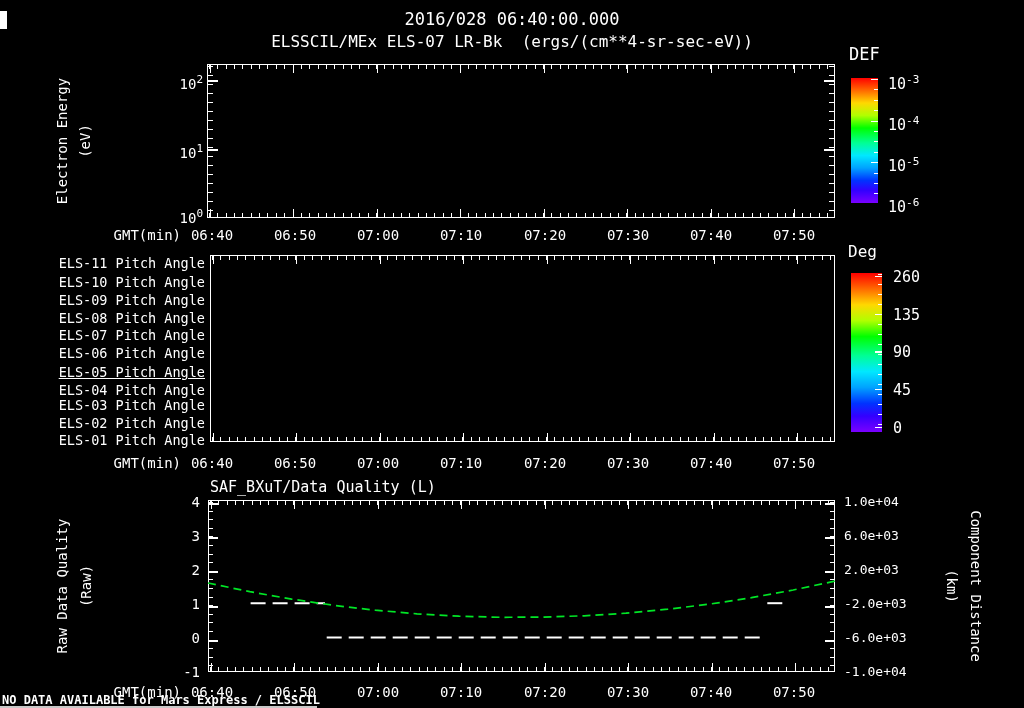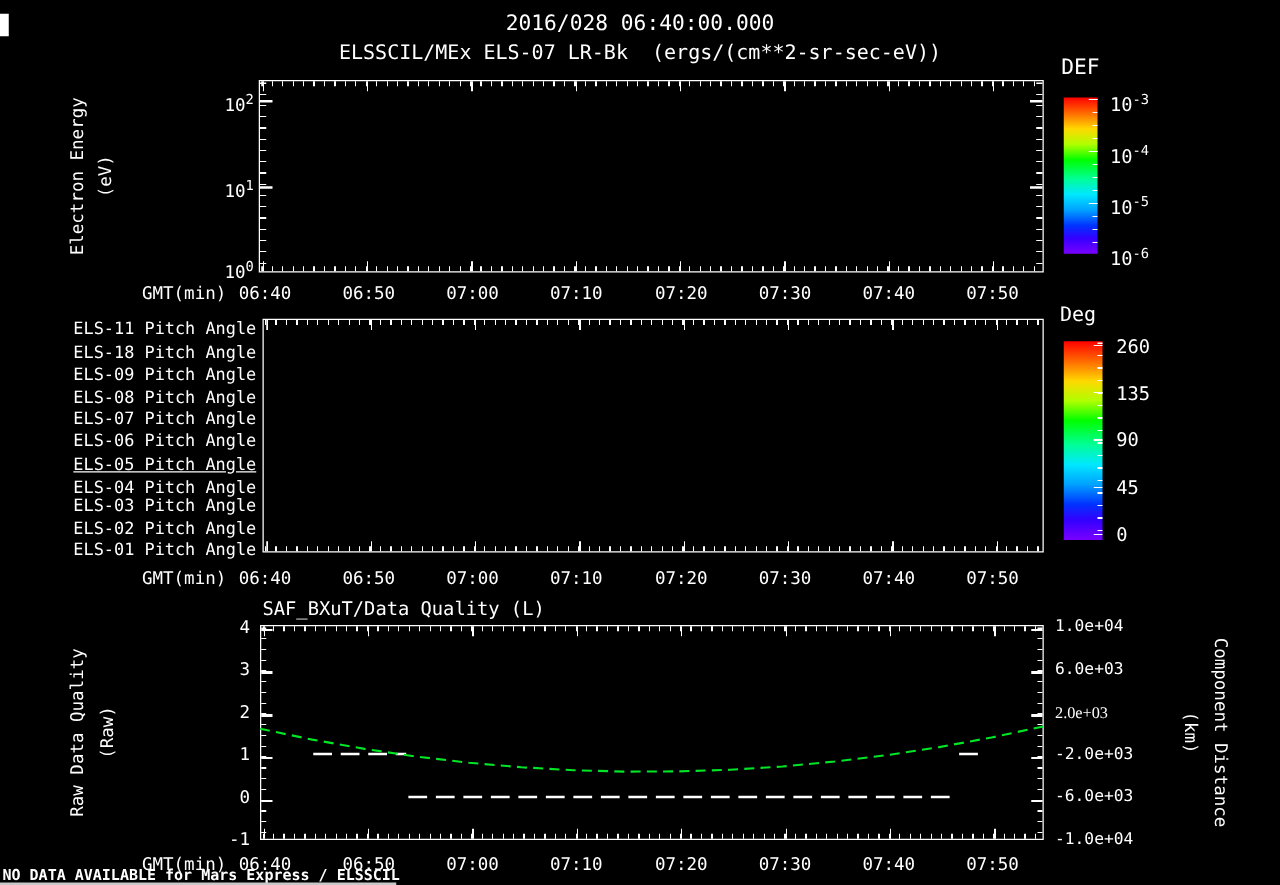--- a/index.html
+++ b/index.html
@@ -42,21 +42,21 @@
   .els{position:absolute;left:30px;width:175px;text-align:right;font-size:13.5px;line-height:16px;white-space:pre;}
 </style>
 </head>
 <body>
 
 <div id="screen">
 
   <div class="abs" style="left:0;top:11px;width:7px;height:18px;background:#fff;"></div>
 
   <div class="ttl" style="top:9px;font-size:17px;">2016/028 06:40:00.000</div>
-  <div class="ttl" style="top:32px;font-size:16px;">ELSSCIL/MEx ELS-07 LR-Bk  (ergs/(cm**2-sr-sec-eV))</div>
+  <div class="ttl" style="top:32px;font-size:16px;">ELSSCIL/MEx ELS-07 LR-Bk  (ergs/(cm**4-sr-sec-eV))</div>
 
   <div class="vlabel rotccw" style="left:-88px;top:132px;">Electron Energy</div>
   <div class="vlabel rotccw" style="left:-65px;top:132px;">(eV)</div>
 
   <span class="lbl rlbl" style="left:140px;top:71px;width:63px;"><span>10</span><sup>2</sup></span>
   <span class="lbl rlbl" style="left:140px;top:140px;width:63px;"><span>10</span><sup>1</sup></span>
   <span class="lbl rlbl" style="left:140px;top:205px;width:63px;"><span>10</span><sup>0</sup></span>
 
   <div class="frame" style="left:207px;top:64px;width:628px;height:154px;">
     <div class="tk txmt"></div>
@@ -86,21 +86,21 @@
   <span class="lbl clbl" style="left:177px;top:226px;width:70px;">06:40</span>
   <span class="lbl clbl" style="left:260px;top:226px;width:70px;">06:50</span>
   <span class="lbl clbl" style="left:343px;top:226px;width:70px;">07:00</span>
   <span class="lbl clbl" style="left:426px;top:226px;width:70px;">07:10</span>
   <span class="lbl clbl" style="left:510px;top:226px;width:70px;">07:20</span>
   <span class="lbl clbl" style="left:593px;top:226px;width:70px;">07:30</span>
   <span class="lbl clbl" style="left:676px;top:226px;width:70px;">07:40</span>
   <span class="lbl clbl" style="left:759px;top:226px;width:70px;">07:50</span>
 
   <div class="els" style="top:255px;">ELS-11 Pitch Angle</div>
-  <div class="els" style="top:274px;">ELS-18 Pitch Angle</div>
+  <div class="els" style="top:274px;">ELS-10 Pitch Angle</div>
   <div class="els" style="top:292px;">ELS-09 Pitch Angle</div>
   <div class="els" style="top:310px;">ELS-08 Pitch Angle</div>
   <div class="els" style="top:327px;">ELS-07 Pitch Angle</div>
   <div class="els" style="top:345px;">ELS-06 Pitch Angle</div>
   <div class="els" style="top:364px;text-decoration:underline;">ELS-05 Pitch Angle</div>
   <div class="els" style="top:382px;">ELS-04 Pitch Angle</div>
   <div class="els" style="top:397px;">ELS-03 Pitch Angle</div>
   <div class="els" style="top:415px;">ELS-02 Pitch Angle</div>
   <div class="els" style="top:432px;">ELS-01 Pitch Angle</div>
 
@@ -158,21 +158,21 @@
 
   <svg class="abs" style="left:208px;top:500px;" width="627" height="172">
       <line x1="42.6" x2="117.0" y1="103.2" y2="103.2" stroke="#ffffff" stroke-width="2" stroke-dasharray="15 7"></line>
       <line x1="118.7" x2="556.8" y1="137.6" y2="137.6" stroke="#ffffff" stroke-width="2" stroke-dasharray="15 7"></line>
       <line x1="559.3" x2="580.2" y1="103.2" y2="103.2" stroke="#ffffff" stroke-width="2" stroke-dasharray="15 7"></line>
       <path d="M0.0 83.0L41.8 91.7L83.6 99.1L125.4 105.3L167.2 110.2L209.0 113.8L250.8 116.2L292.6 117.3L334.4 117.1L376.2 115.8L418.0 113.2L459.8 109.2L501.6 104.1L543.4 97.7L585.2 90.0L627.0 81.1" fill="none" stroke="#00e626" stroke-width="1.7" stroke-dasharray="8 5"></path>
     </svg>
 
   <span class="lbl llbl" style="left:844px;top:493px;font-size:13px;">1.0e+04</span>
   <span class="lbl llbl" style="left:844px;top:527px;font-size:13px;">6.0e+03</span>
-  <span class="lbl llbl" style="left:844px;top:561px;font-size:13px;font-family:Liberation Serif, serif;">2.0e+03</span>
+  <span class="lbl llbl" style="left:844px;top:561px;font-size:13px;">2.0e+03</span>
   <span class="lbl llbl" style="left:844px;top:595px;font-size:13px;">-2.0e+03</span>
   <span class="lbl llbl" style="left:844px;top:629px;font-size:13px;">-6.0e+03</span>
   <span class="lbl llbl" style="left:844px;top:663px;font-size:13px;">-1.0e+04</span>
 
   <div class="vlabel rotcw" style="left:802px;top:577px;">(km)</div>
   <div class="vlabel rotcw" style="left:826px;top:577px;">Component Distance</div>
 
   <span class="lbl rlbl" style="left:95px;top:683px;width:86px;">GMT(min)</span>
   <span class="lbl clbl" style="left:177px;top:683px;width:70px;">06:40</span>
   <span class="lbl clbl" style="left:260px;top:683px;width:70px;">06:50</span>

